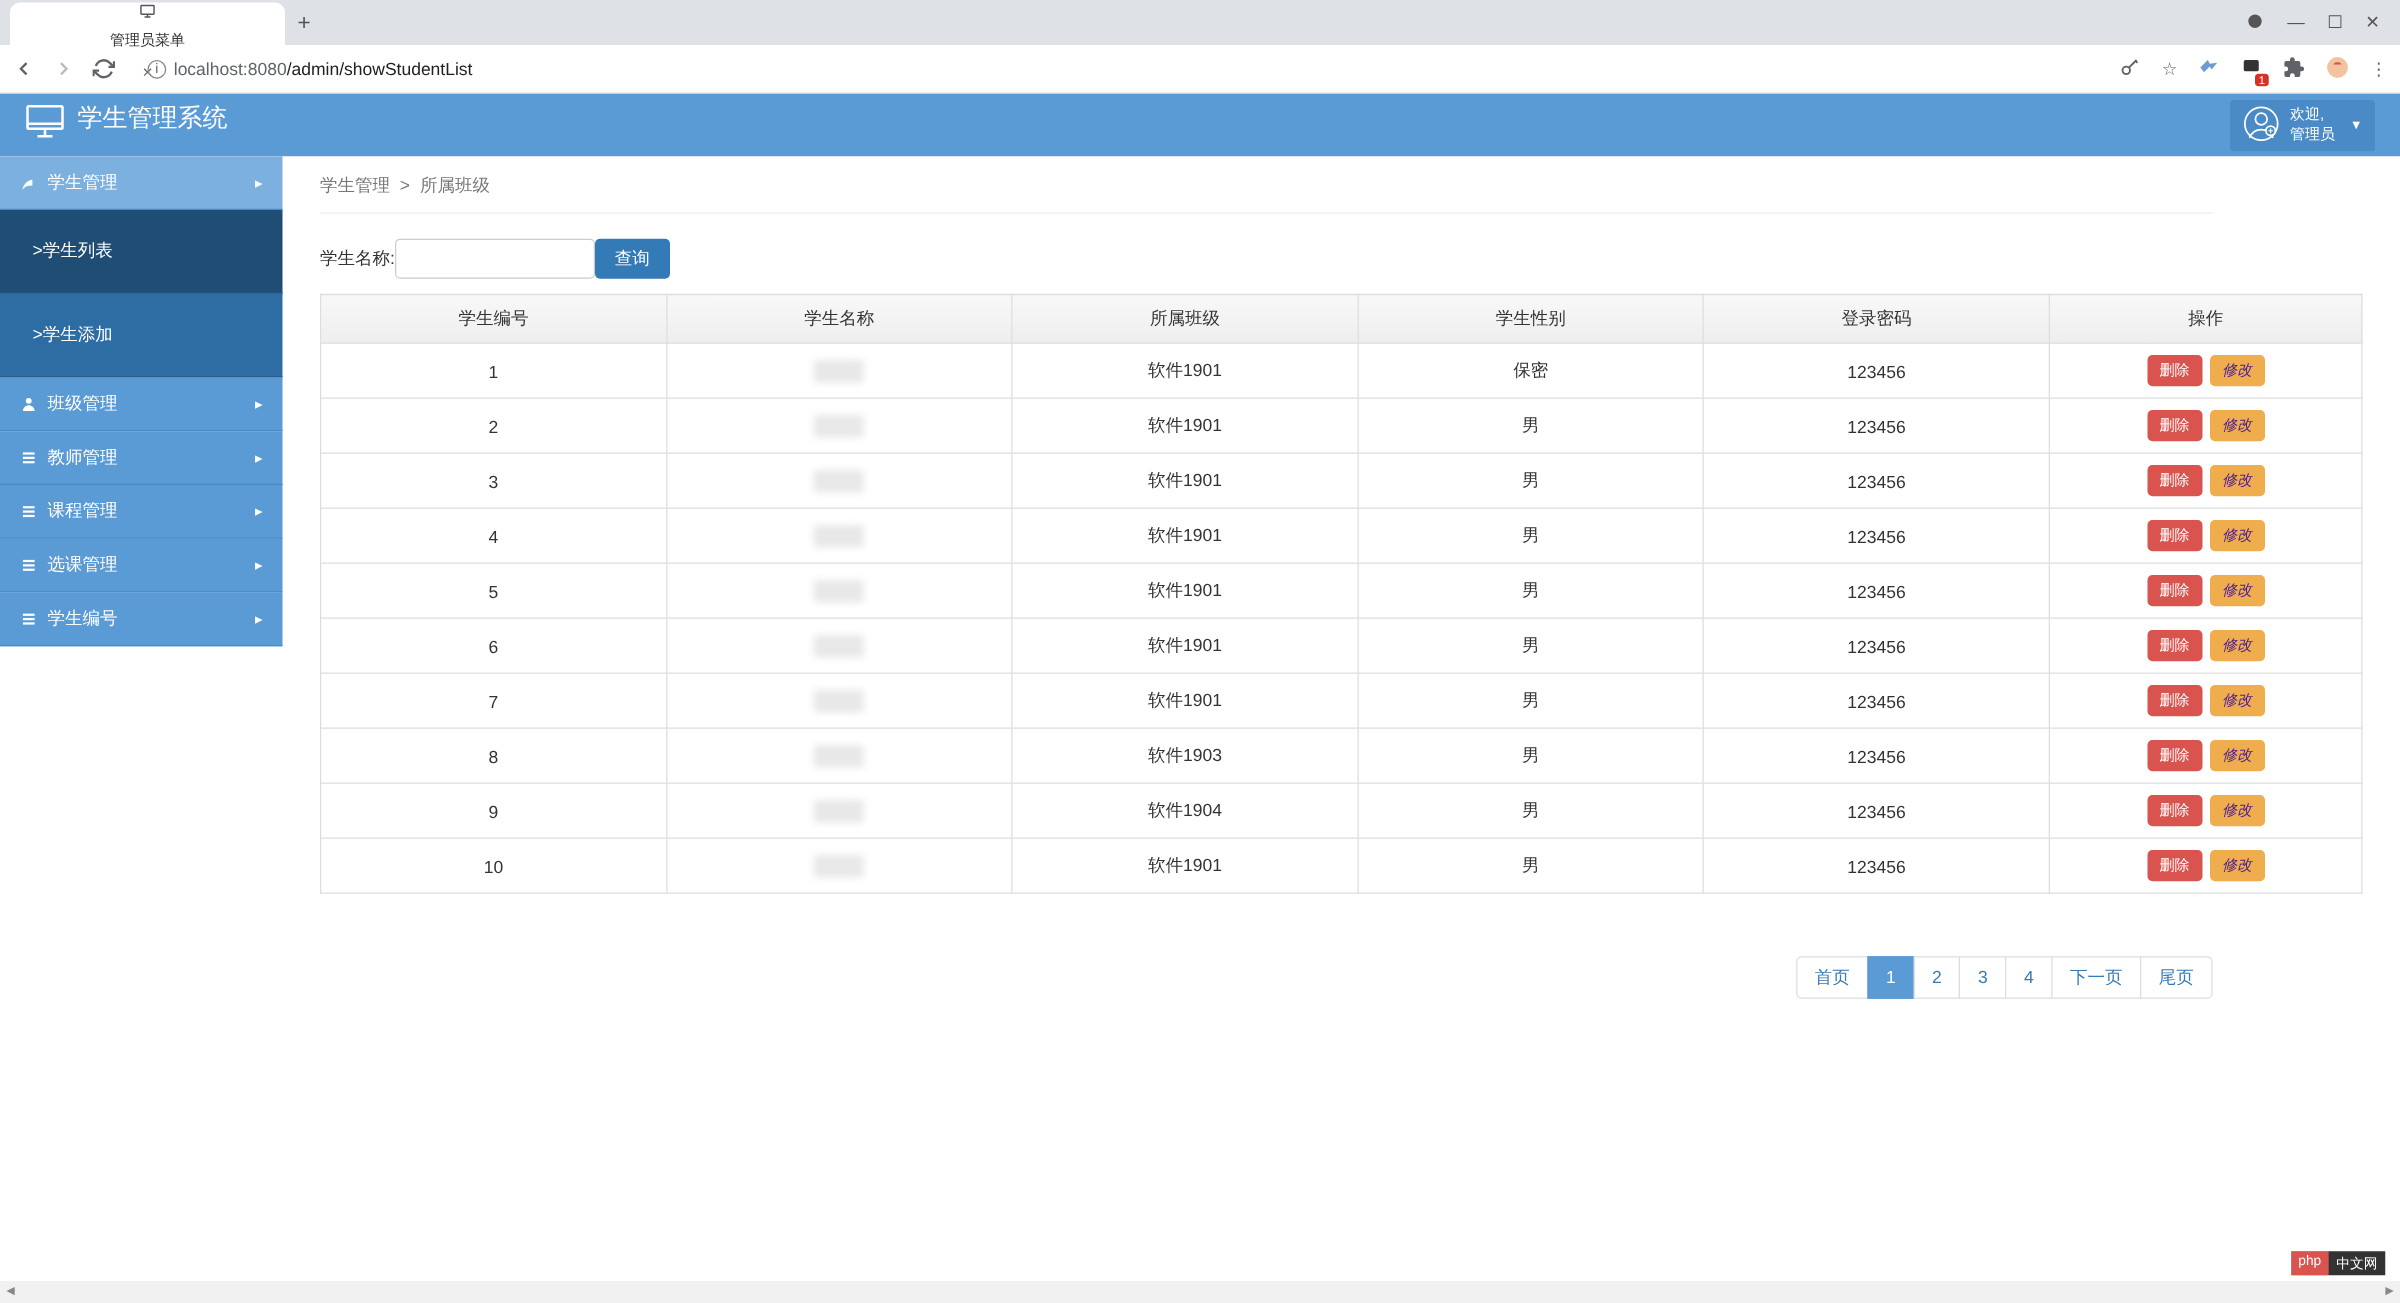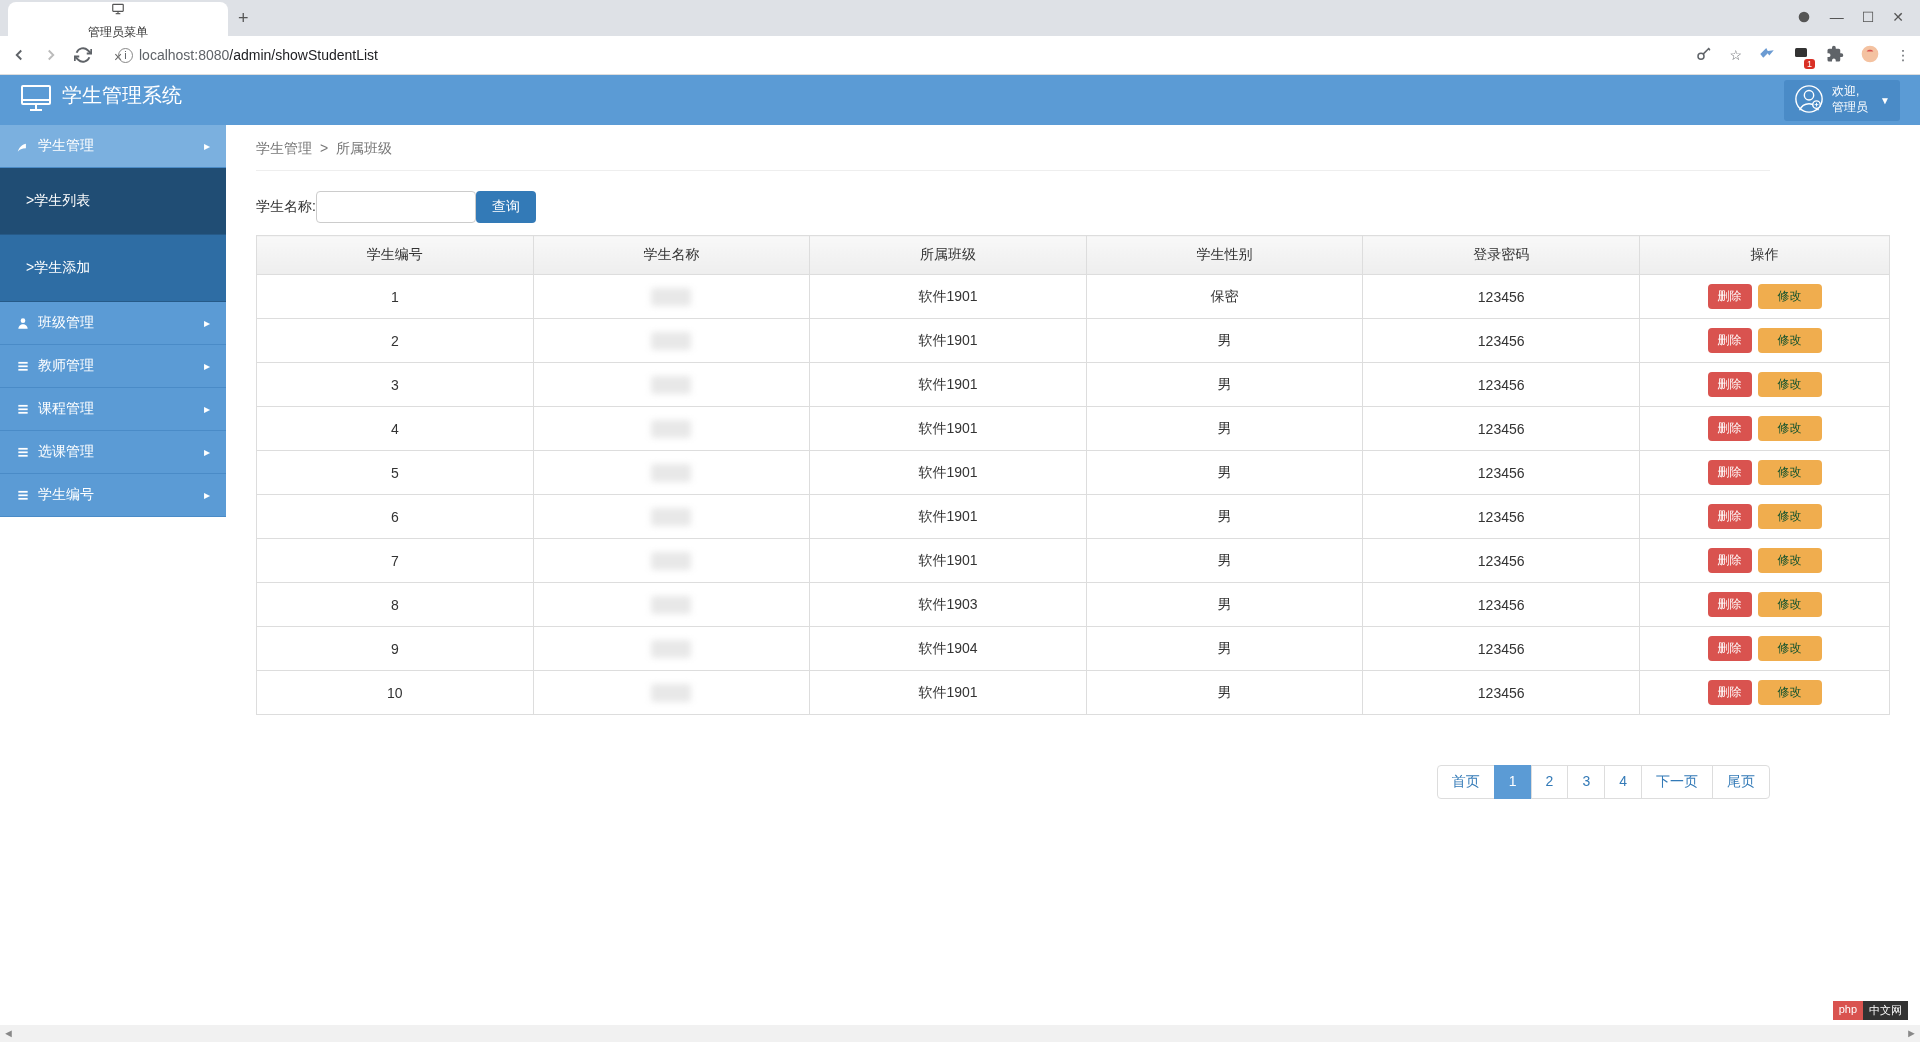--- a/index.html
+++ b/index.html
@@ -51,21 +51,21 @@
     .main { flex: 1; padding: 15px 30px; position: relative; }
     .breadcrumb { font-size: 14px; color: #777; padding-bottom: 12px; border-bottom: 1px solid #eee; margin-bottom: 20px; margin-right: 120px;}
     .breadcrumb-sep { margin: 0 4px; }
     
     .search-row { display: flex; align-items: center; margin-bottom: 12px; }
     .search-label { font-size: 14px; }
     .search-input { border: 1px solid #ccc; height: 32px; width: 160px; padding: 0 8px; border-radius: 4px; }
     .btn { border: none; padding: 7px 16px; border-radius: 4px; cursor: pointer; font-size: 14px; }
     .btn-primary { background: #337ab7; color: #fff; }
     .btn-danger { background: #d9534f; color: #fff; font-size: 12px; padding: 4px 10px; }
-    .btn-warning { background: #f0ad4e; color: #14532d; font-size: 12px; padding: 4px 20px; }
+    .btn-warning { background: #f0ad4e; color: #4c1d95; font-size: 12px; padding: 4px 10px; font-style: italic; }
     
     table { width: 100%; border-collapse: collapse; table-layout: fixed;}
     th, td { border: 1px solid #ddd; text-align: center; font-size: 14px; }
     th { background: linear-gradient(#f8f8f8, #eee); font-weight: normal; color: #333; padding: 10px 8px; }
     td { padding: 9px 8px; }
     .blurred { background: #e8e8e8; filter: blur(3px); height: 18px; width: 40px; margin: 0 auto; border-radius:2px; }
     .action-cell { display: flex; gap: 6px; justify-content: center; }
     
     .pagination { display: flex; justify-content: flex-end; margin-top: 50px; gap:0; margin-right: 120px;}
     .page-btn { border: 1px solid #ddd; padding: 7px 14px; color: #337ab7; cursor: pointer; font-size:14px; margin-left:-1px; background:#fff;}

